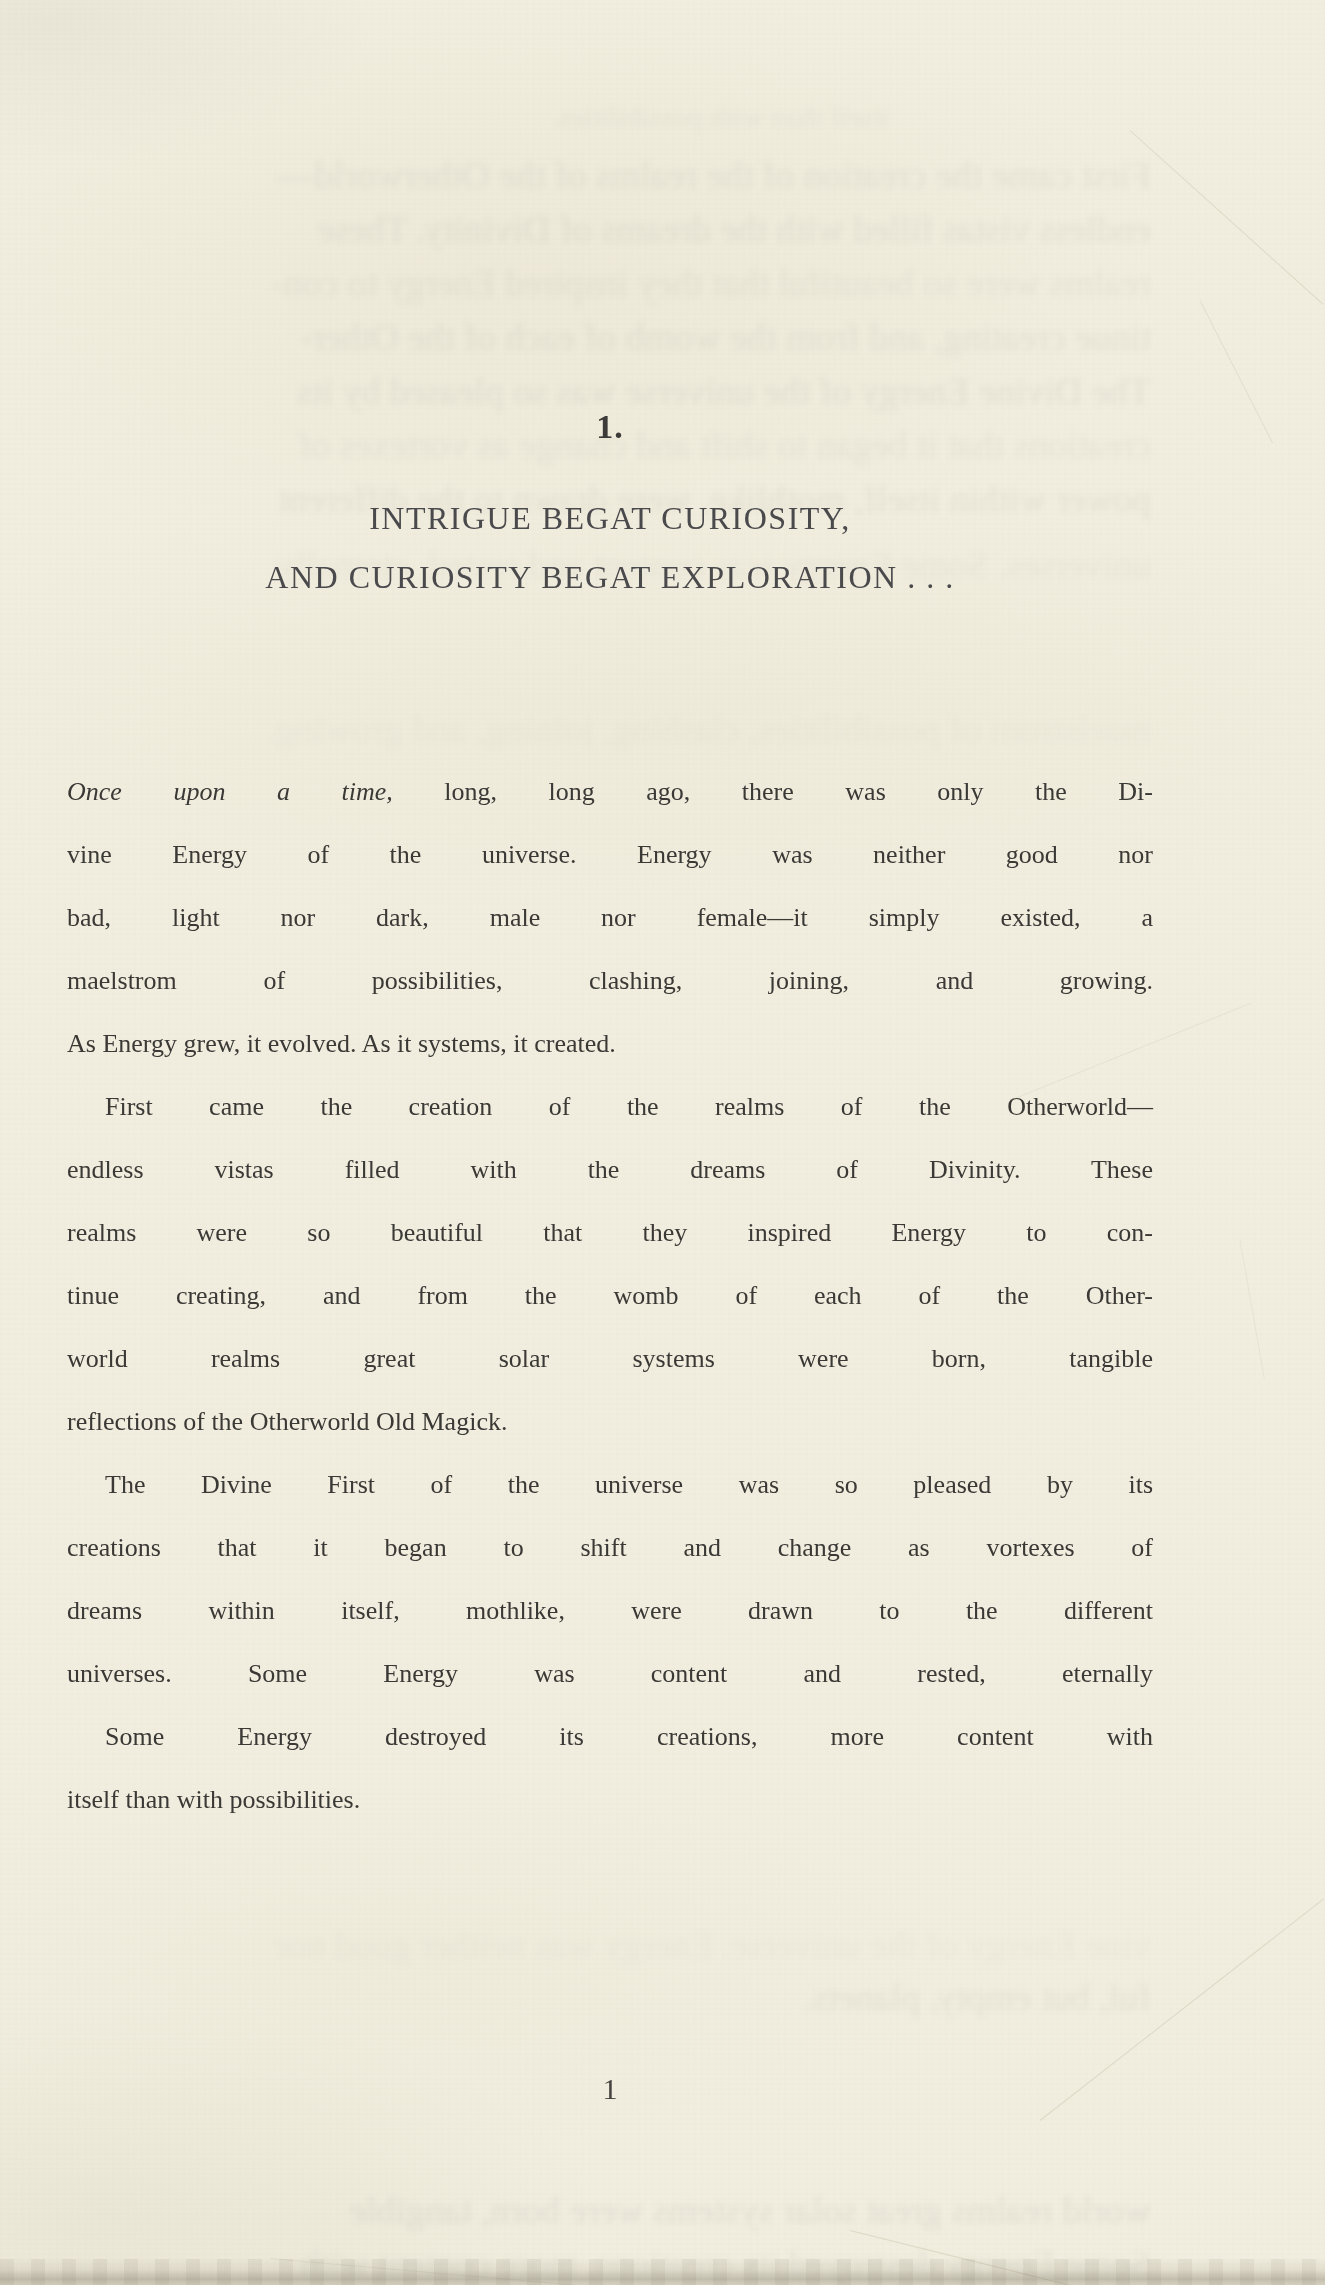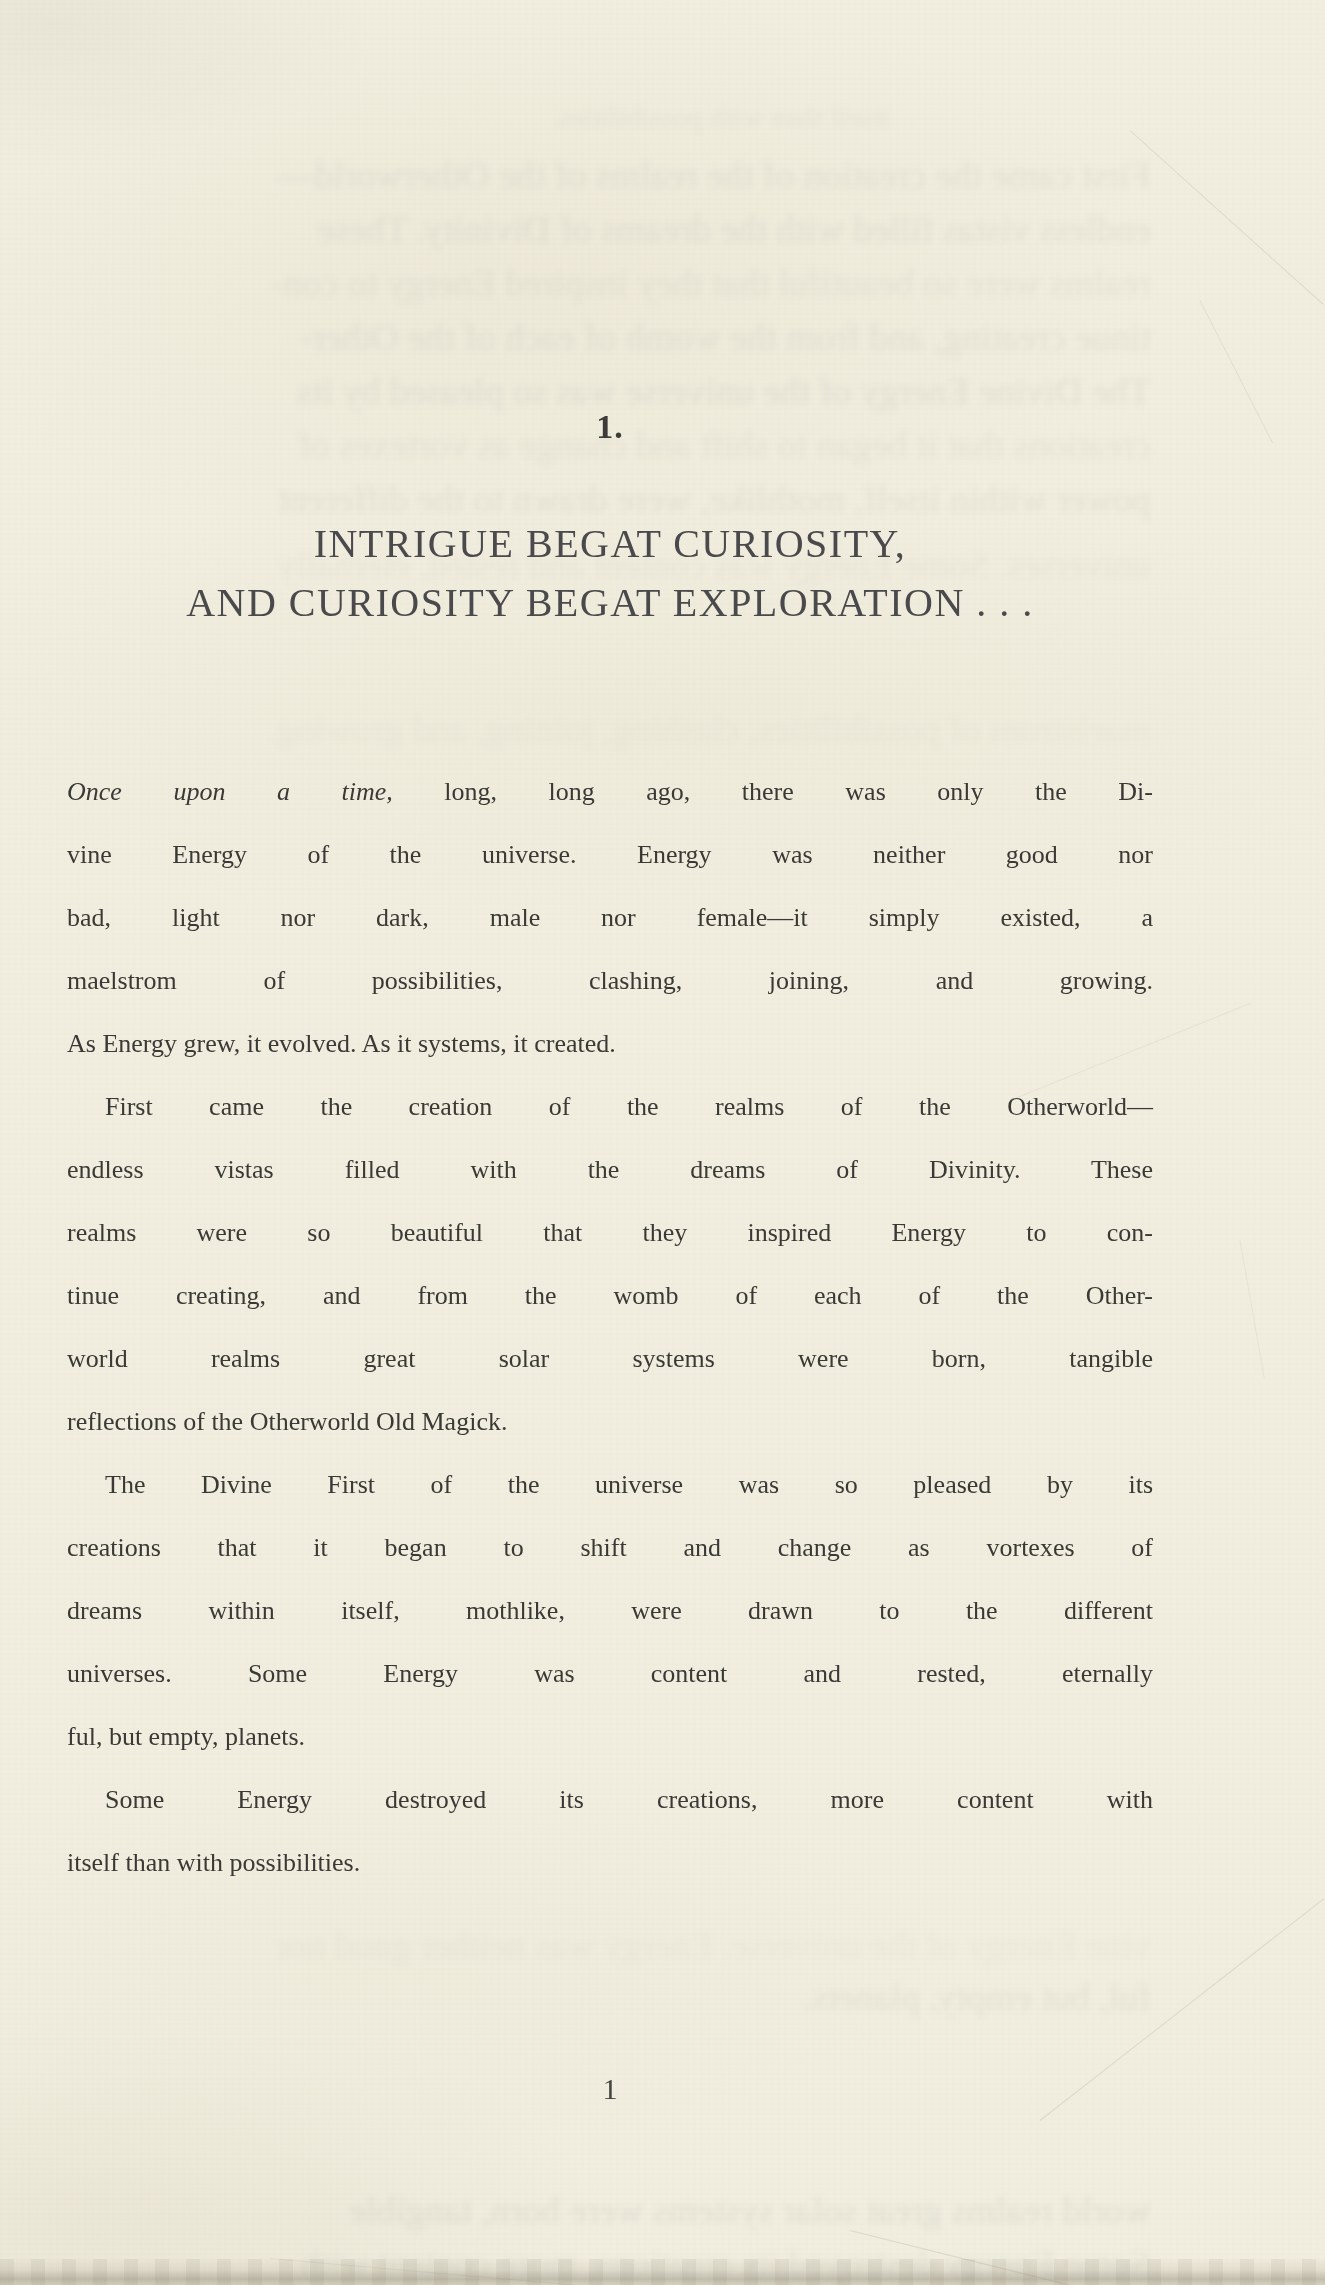--- a/index.html
+++ b/index.html
@@ -69,23 +69,23 @@
   .g13 { top: 2238px; opacity: 0.11; }
 
   
   .chapter-number {
     position: absolute; top: 408px; left: 67px; width: 1086px;
     text-align: center;
     font-size: 34px; font-weight: 700; color: #3d3b39;
     letter-spacing: 1px;
   }
   .chapter-title {
-    position: absolute; top: 514px; left: 40px; width: 1140px;
+    position: absolute; top: 489px; left: 40px; width: 1140px;
     text-align: center;
-    font-size: 40px; line-height: 59px;
+    font-size: 32px; line-height: 59px;
     letter-spacing: 1.5px;
     color: #4a494c;
   }
   .body-text {
     position: absolute; top: 760px; left: 67px; width: 1086px;
     font-size: 26px; line-height: 63px;
     color: #3a3936;
   }
   .text-line { text-align: justify; text-align-last: justify; }
   .text-line.para-end { text-align: left; text-align-last: left; }
@@ -135,21 +135,20 @@
     <div class="text-line indented">First came the creation of the realms of the Otherworld—</div>
     <div class="text-line">endless vistas filled with the dreams of Divinity. These</div>
     <div class="text-line">realms were so beautiful that they inspired Energy to con-</div>
     <div class="text-line">tinue creating, and from the womb of each of the Other-</div>
     <div class="text-line">world realms great solar systems were born, tangible</div>
     <div class="text-line para-end">reflections of the Otherworld Old Magick.</div>
     <div class="text-line indented">The Divine First of the universe was so pleased by its</div>
     <div class="text-line">creations that it began to shift and change as vortexes of</div>
     <div class="text-line">dreams within itself, mothlike, were drawn to the different</div>
     <div class="text-line">universes. Some Energy was content and rested, eternally</div>
-    <div class="text-line para-end">ful, but empty, planets.</div>
     <div class="text-line indented">Some Energy destroyed its creations, more content with</div>
     <div class="text-line para-end">itself than with possibilities.</div>
   </div>
 
 <div class="page-number">1</div>
 
 <div class="crease-line c1"></div>
 <div class="crease-line c2"></div>
 <div class="crease-line c3"></div>
 <div class="crease-line c4"></div>

